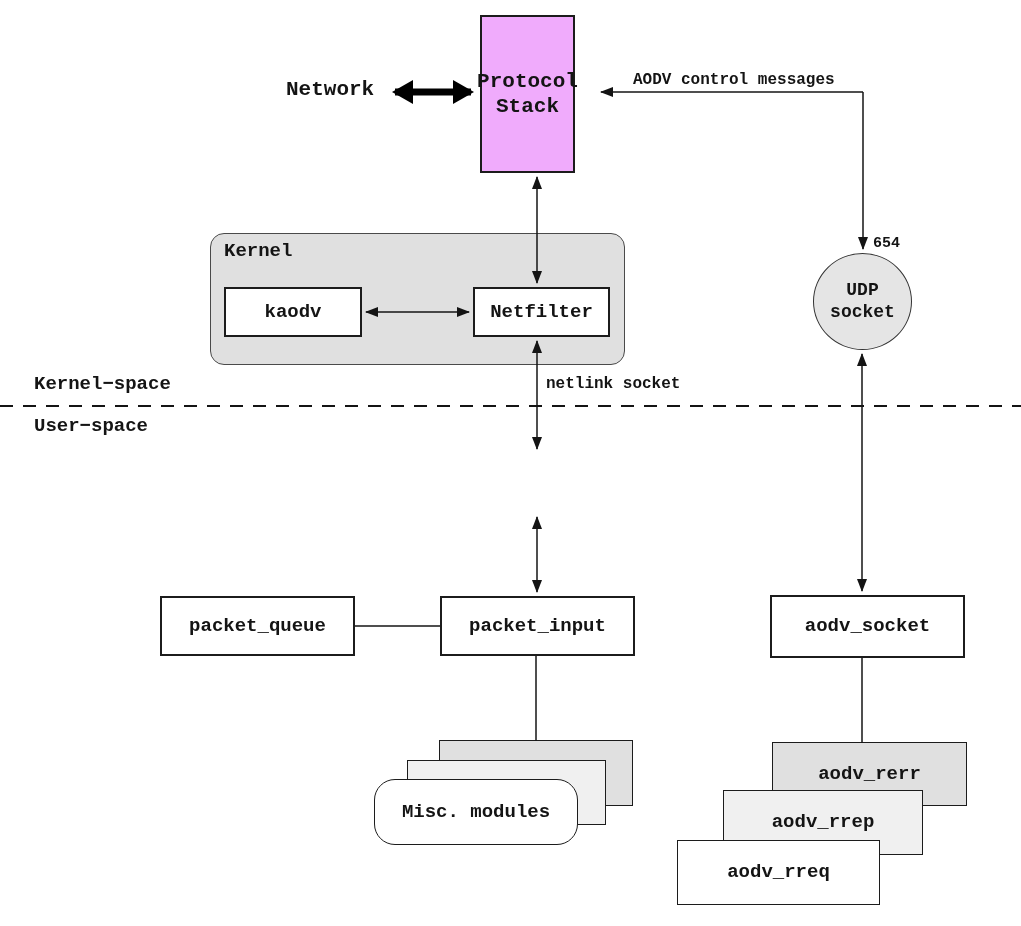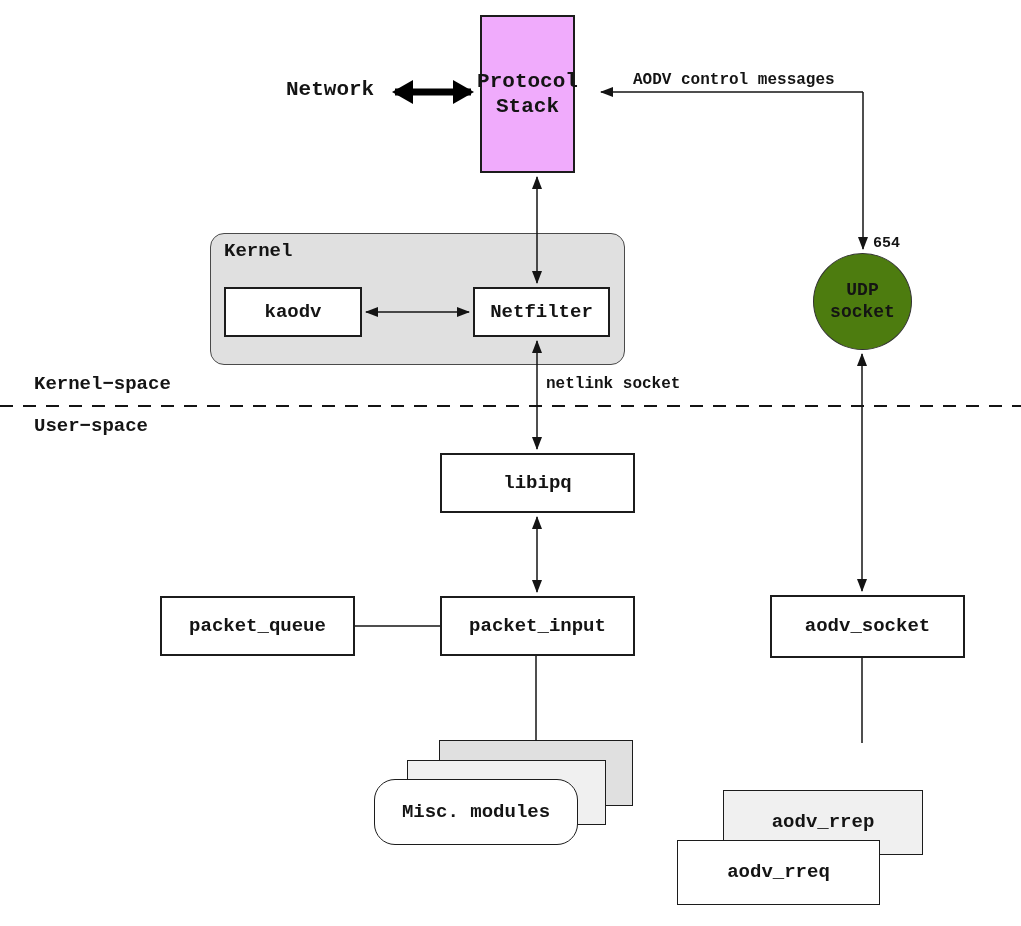--- a/index.html
+++ b/index.html
@@ -13,21 +13,21 @@
     box-sizing:border-box;line-height:1.2;
   }
   .prewrap{white-space:pre-line;}
   .freelabel{position:absolute;white-space:nowrap;}
   .panel{
     position:absolute;background:#e0e0e0;border:1.5px solid #4a4a4a;border-radius:14px;
     box-sizing:border-box;
   }
   .circle{
     position:absolute;display:flex;align-items:center;justify-content:center;
-    border:1.5px solid #333;border-radius:50%;background:#4d7c0f;
+    border:1.5px solid #333;border-radius:50%;background:#e5e5e5;
     font-size:18px;text-align:center;box-sizing:border-box;line-height:1.2;
   }
   .gray1{background:#e0e0e0;}
   .gray2{background:#f0f0f0;}
   #overlay{position:absolute;left:0;top:0;pointer-events:none;}
   
   #protocol-stack{left:480px;top:15px;width:95px;height:158px;background:#f0abfc;font-size:21px;}
   #kernel-panel{left:210px;top:233px;width:415px;height:132px;}
   #kaodv{left:224px;top:287px;width:138px;height:50px;}
   #netfilter{left:473px;top:287px;width:137px;height:50px;}
@@ -70,29 +70,29 @@
 Stack</div>
 
   <div class="panel" id="kernel-panel"></div>
   <div class="freelabel" id="kernel-label">Kernel</div>
   <div class="box" id="kaodv">kaodv</div>
   <div class="box" id="netfilter">Netfilter</div>
 
   <div class="circle prewrap" id="udp-socket">UDP
 socket</div>
 
-  <div class="box" id="libipq">libipq</div>
   <div class="box" id="packet-queue">packet_queue</div>
   <div class="box" id="packet-input">packet_input</div>
   <div class="box" id="aodv-socket">aodv_socket</div>
 
   <div class="box gray1" id="misc-back"></div>
   <div class="box gray2" id="misc-mid"></div>
   <div class="box" id="misc-front">Misc. modules</div>
 
+  <div class="box gray1" id="rerr-box">aodv_rerr</div>
   <div class="box gray2" id="rrep-box">aodv_rrep</div>
   <div class="box" id="rreq-box">aodv_rreq</div>
 
   <svg id="overlay" width="1021" height="926" viewBox="0 0 1021 926">
     <defs>
       <marker id="arrE" markerUnits="userSpaceOnUse" markerWidth="14" markerHeight="11" refX="12" refY="5" orient="auto">
         <path d="M0,0 L13,5 L0,10 z" fill="#141414"></path>
       </marker>
       <marker id="arrS" markerUnits="userSpaceOnUse" markerWidth="14" markerHeight="11" refX="12" refY="5" orient="auto-start-reverse">
         <path d="M0,0 L13,5 L0,10 z" fill="#141414"></path>

